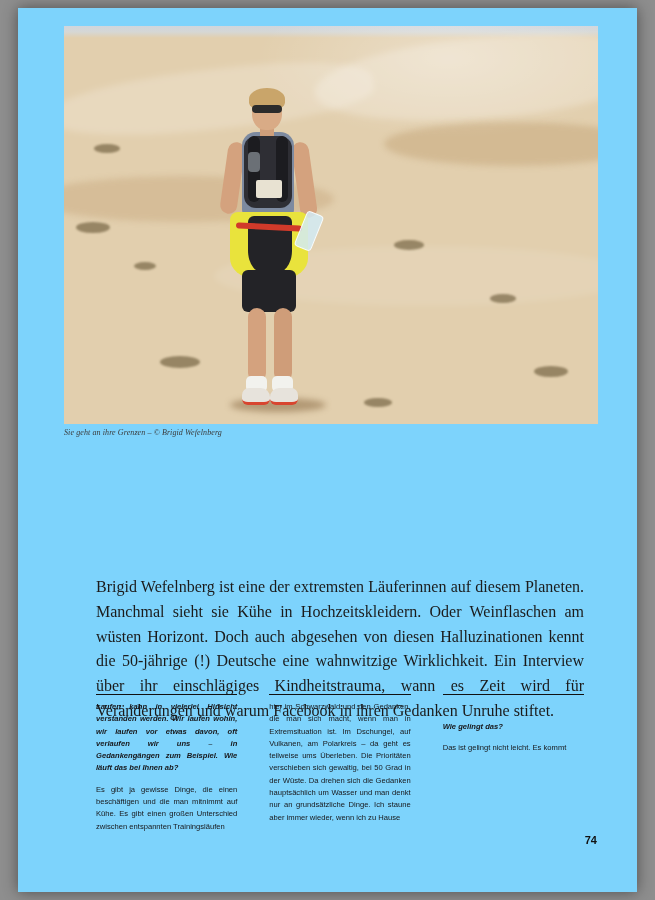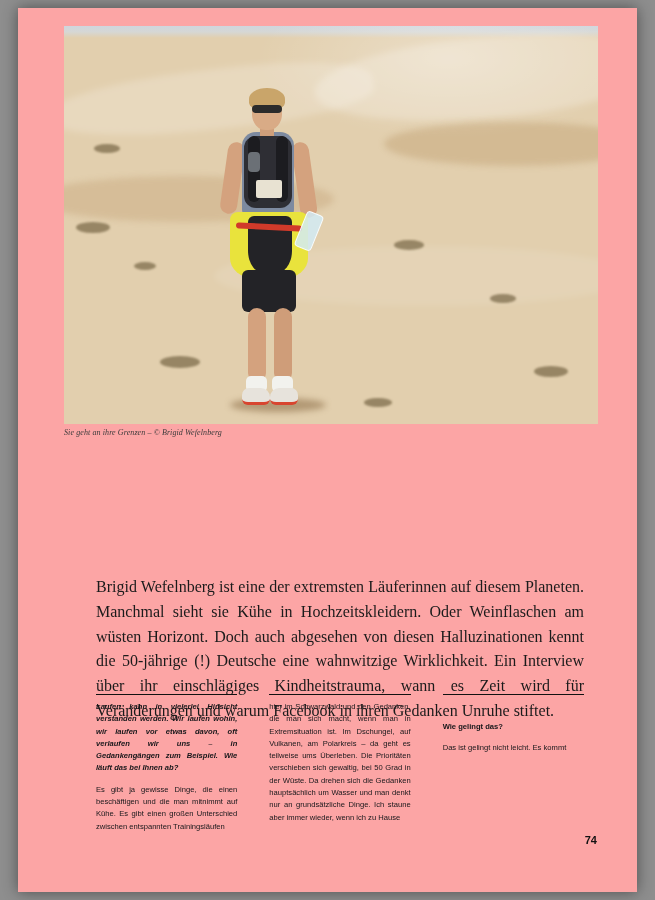--- a/index.html
+++ b/index.html
@@ -12,21 +12,21 @@
     height: 900px;
     overflow: hidden;
     font-family: "Liberation Serif", serif;
   }
   .page {
     position: absolute;
     left: 18px;
     top: 8px;
     width: 619px;
     height: 884px;
-    background: #fca5a5;
+    background: #7dd3fc;
     box-shadow: 0 0 14px rgba(0,0,0,0.45);
     overflow: hidden;
   }
   
   .photo-wrap {
     position: absolute;
     left: 46px;
     top: 18px;
     width: 534px;
     height: 398px;
@@ -153,20 +153,21 @@
     color: #17171a;
     text-align: justify;
   }
   .col p { margin: 0 0 9px 0; }
   .col p.q {
     font-weight: bold;
     font-style: italic;
   }
   .col p.bold-q {
     font-weight: bold;
+    font-style: italic;
     margin-top: 26px;
   }
   .rule {
     border: 0;
     border-top: 1px solid #111;
     margin: 0 0 6px 0;
     width: 100%;
   }
 
   

